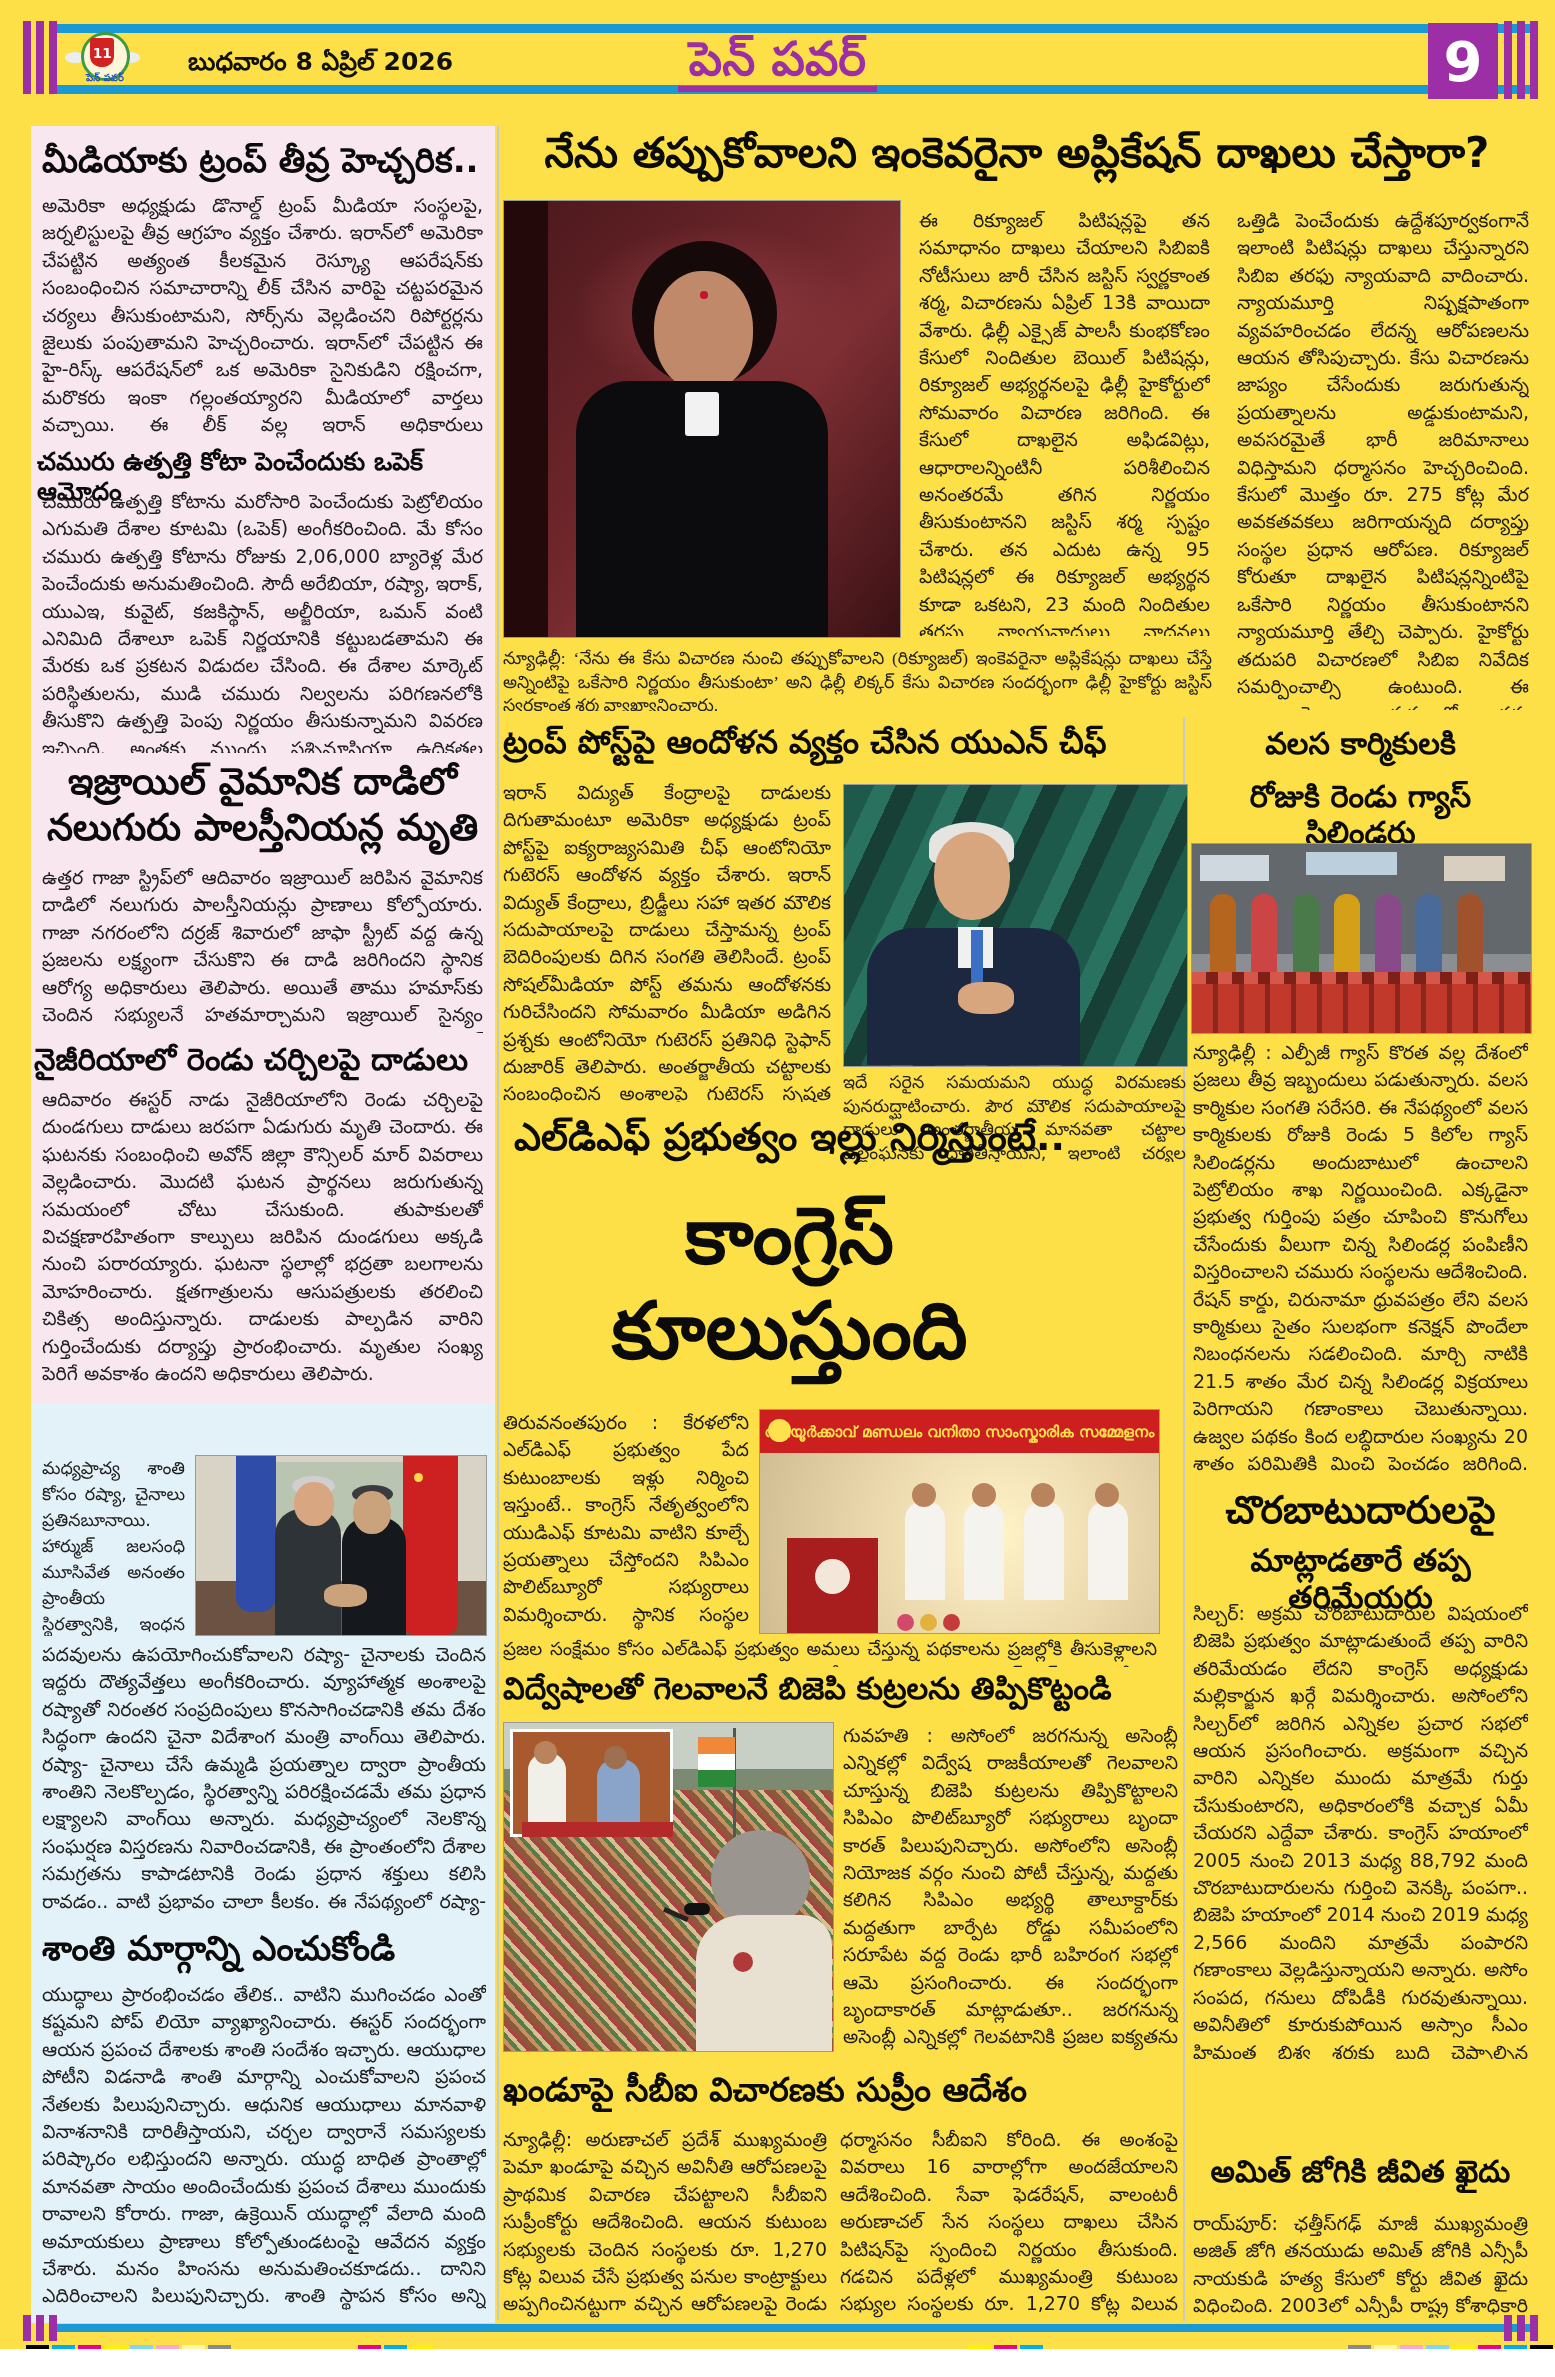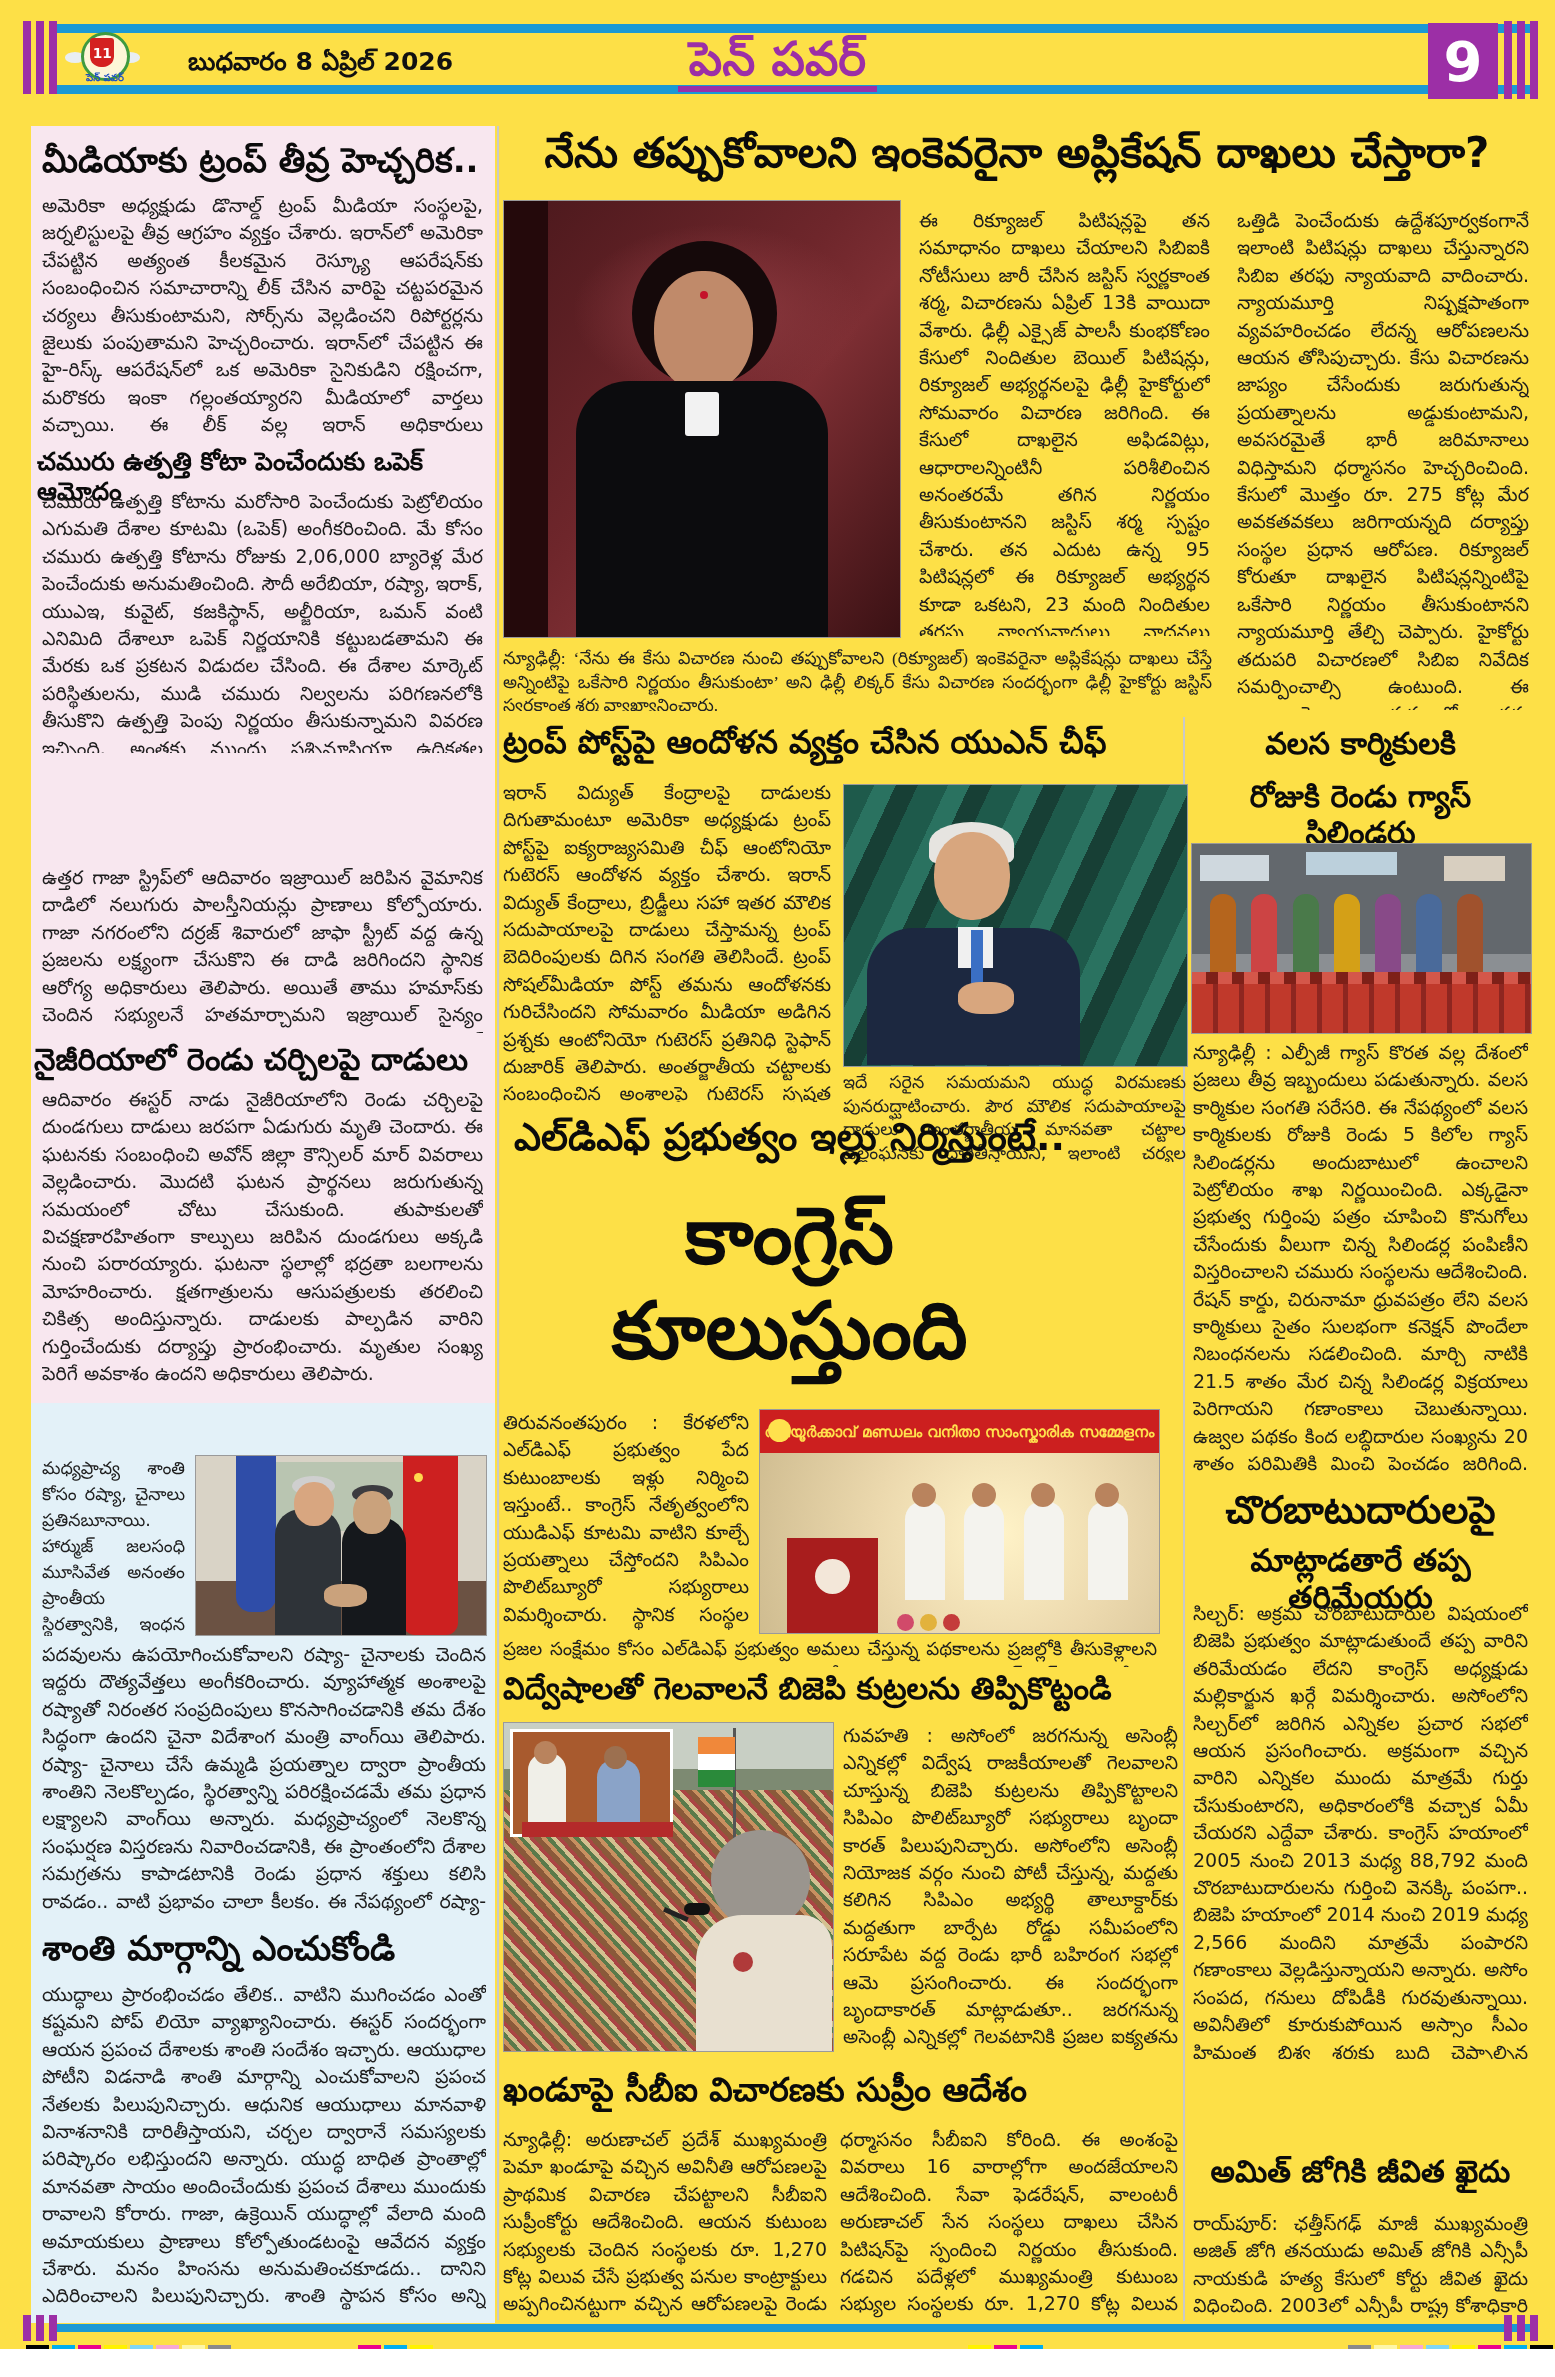--- a/index.html
+++ b/index.html
@@ -148,20 +148,21 @@
   <div id="bg-blue"></div>
   <div class="vrule" style="left:497px;top:126px;height:2194px;"></div>
   <div class="vrule" style="left:1183px;top:717px;height:1604px;"></div>
 
   <div class="hl" style="left:42px;top:140px;width:441px;font-size:34px;">మీడియాకు ట్రంప్ తీవ్ర హెచ్చరిక..</div>
   <div class="bt" style="left:42px;top:192px;width:441px;height:250px;">అమెరికా అధ్యక్షుడు డొనాల్డ్ ట్రంప్ మీడియా సంస్థలపై, జర్నలిస్టులపై తీవ్ర ఆగ్రహం వ్యక్తం చేశారు. ఇరాన్‌లో అమెరికా చేపట్టిన అత్యంత కీలకమైన రెస్క్యూ ఆపరేషన్‌కు సంబంధించిన సమాచారాన్ని లీక్ చేసిన వారిపై చట్టపరమైన చర్యలు తీసుకుంటామని, సోర్స్‌ను వెల్లడించని రిపోర్టర్లను జైలుకు పంపుతామని హెచ్చరించారు. ఇరాన్‌లో చేపట్టిన ఈ హై-రిస్క్ ఆపరేషన్‌లో ఒక అమెరికా సైనికుడిని రక్షించగా, మరొకరు ఇంకా గల్లంతయ్యారని మీడియాలో వార్తలు వచ్చాయి. ఈ లీక్ వల్ల ఇరాన్ అధికారులు అప్రమత్తమయ్యారని, దీంతో గల్లంతైన సైనికుడితో పాటు అతడిని వెతకడానికి వెళ్లిన వందలాది మంది ప్రాణాలకు ముప్పు వాటిల్లిందని ట్రంప్ ఆరోపించారు. ఈ లీక్ కారణంగా ఇరాన్ దేశం మొత్తానికీ విషయం తెలిసిపోయిందని ఆయన అన్నారు. ఈ సమాచారాన్ని లీక్ చేసిన వ్యక్తిని అనారోగ్య వ్యక్తిగా అభివర్ణించిన ట్రంప్.. ఆ వార్త రాసిన జర్నలిస్ట్ సోర్స్ పేరు చెప్పకపోతే జైలుకు వెళ్లాల్సిందేనని స్పష్టం చేశారు. ఆధారాన్ని అప్పగించండి లేదా జైలుకు వెళ్లండి అని ట్రంప్ వ్యాఖ్యానించారు. ఈ లీక్‌పై వైట్‌హౌస్ ఇప్పటికే దర్యాప్తు ప్రారంభించిందని తెలిసింది.</div>
 
   <div class="hl" style="left:37px;top:447px;width:451px;font-size:25px;">చమురు ఉత్పత్తి కోటా పెంచేందుకు ఒపెక్ ఆమోదం</div>
   <div class="bt" style="left:42px;top:488px;width:441px;height:265px;">చమురు ఉత్పత్తి కోటాను మరోసారి పెంచేందుకు పెట్రోలియం ఎగుమతి దేశాల కూటమి (ఒపెక్) అంగీకరించింది. మే కోసం చమురు ఉత్పత్తి కోటాను రోజుకు 2,06,000 బ్యారెళ్ల మేర పెంచేందుకు అనుమతించింది. సౌదీ అరేబియా, రష్యా, ఇరాక్, యుఎఇ, కువైట్, కజకిస్థాన్, అల్జీరియా, ఒమన్ వంటి ఎనిమిది దేశాలూ ఒపెక్ నిర్ణయానికి కట్టుబడతామని ఈ మేరకు ఒక ప్రకటన విడుదల చేసింది. ఈ దేశాల మార్కెట్ పరిస్థితులను, ముడి చమురు నిల్వలను పరిగణనలోకి తీసుకొని ఉత్పత్తి పెంపు నిర్ణయం తీసుకున్నామని వివరణ ఇచ్చింది. అంతకు ముందు పశ్చిమాసియా ఉద్రిక్తతల కారణంగా చమురు సరఫరా గొలుసుకు అంతరాయం కలిగింది. పశ్చిమాసియా యుద్ధ ప్రభావంతో చమురు ధరలు బ్యారెల్‌కు 120 డాలర్లకు చేరుకుని, నాలుగేళ్ల గరిష్టానికి ఎగబాకాయి. దీంతో రవాణా ఇంధనాల ధరలు పెరిగాయి.</div>
 
+  <div class="hl center" style="left:37px;top:759px;width:451px;font-size:37px;line-height:1.25;height:98px;overflow:hidden;">ఇజ్రాయిల్ వైమానిక దాడిలో నలుగురు పాలస్తీనియన్ల మృతి</div>
   <div class="bt" style="left:42px;top:864px;width:441px;height:169px;">ఉత్తర గాజా స్ట్రిప్‌లో ఆదివారం ఇజ్రాయిల్ జరిపిన వైమానిక దాడిలో నలుగురు పాలస్తీనియన్లు ప్రాణాలు కోల్పోయారు. గాజా నగరంలోని దర్రజ్ శివారులో జాఫా స్ట్రీట్ వద్ద ఉన్న ప్రజలను లక్ష్యంగా చేసుకొని ఈ దాడి జరిగిందని స్థానిక ఆరోగ్య అధికారులు తెలిపారు. అయితే తాము హమాస్‌కు చెందిన సభ్యులనే హతమార్చామని ఇజ్రాయిల్ సైన్యం చెప్పింది. కాల్పుల విరమణ మొదలైనప్పటి నుంచి ఇజ్రాయిల్ దానిని ఉల్లంఘిస్తూ సుమారు 700 మందిని బలితీసుకుంది. కాగా తమ ముందు ఉంచిన నిరాయుధీకరణ ప్రతిపాదనపై స్పందన తెలియజేసేందుకు హమాస్ బృందం గత వారం ఈజిప్ట్, టర్కీ, ఖతార్ మధ్యవర్తులతో చర్చలు జరిపింది. గాజా నుంచి పూర్తిగా వైదొలుగుతానని ఇజ్రాయిల్ హామీ ఇచ్చే వరకూ ఆయుధాలను విడనాడే విషయంపై చర్చించబోమని మధ్యవర్తులకు హమాస్ తేల్చి చెప్పింది.</div>
 
   <div class="hl" style="left:34px;top:1042px;width:442px;font-size:30.5px;">నైజీరియాలో రెండు చర్చిలపై దాడులు</div>
   <div class="bt" style="left:42px;top:1086px;width:441px;height:305px;">ఆదివారం ఈస్టర్ నాడు నైజీరియాలోని రెండు చర్చిలపై దుండగులు దాడులు జరపగా ఏడుగురు మృతి చెందారు. ఈ ఘటనకు సంబంధించి అవోన్ జిల్లా కౌన్సిలర్ మార్ వివరాలు వెల్లడించారు. మొదటి ఘటన ప్రార్థనలు జరుగుతున్న సమయంలో చోటు చేసుకుంది. తుపాకులతో విచక్షణారహితంగా కాల్పులు జరిపిన దుండగులు అక్కడి నుంచి పరారయ్యారు. ఘటనా స్థలాల్లో భద్రతా బలగాలను మోహరించారు. క్షతగాత్రులను ఆసుపత్రులకు తరలించి చికిత్స అందిస్తున్నారు. దాడులకు పాల్పడిన వారిని గుర్తించేందుకు దర్యాప్తు ప్రారంభించారు. మృతుల సంఖ్య పెరిగే అవకాశం ఉందని అధికారులు తెలిపారు.</div>
 
   <div class="bt" style="left:42px;top:1455px;width:143px;height:181px;font-size:17.5px;line-height:26px;">మధ్యప్రాచ్య శాంతి కోసం రష్యా, చైనాలు ప్రతినబూనాయి. హార్ముజ్ జలసంధి మూసివేత అనంతం ప్రాంతీయ స్థిరత్వానికి, ఇంధన సరఫరా గొలుసుకు ప్రమాదం కలిగించే పరిస్థితిని ఖండించడానికి, ఉద్రిక్తతలను తగ్గించేందుకు ఒత్తిడి తేవడానికి ఐక్యరాజ్యసమితి భద్రతా మండలిలో తమ</div>
   <div class="photo" id="ph-hand" style="left:195px;top:1455px;width:290px;height:179px;">
     <div class="paint"></div>
     <div class="flagL"></div>
     <div class="flagR"></div>

